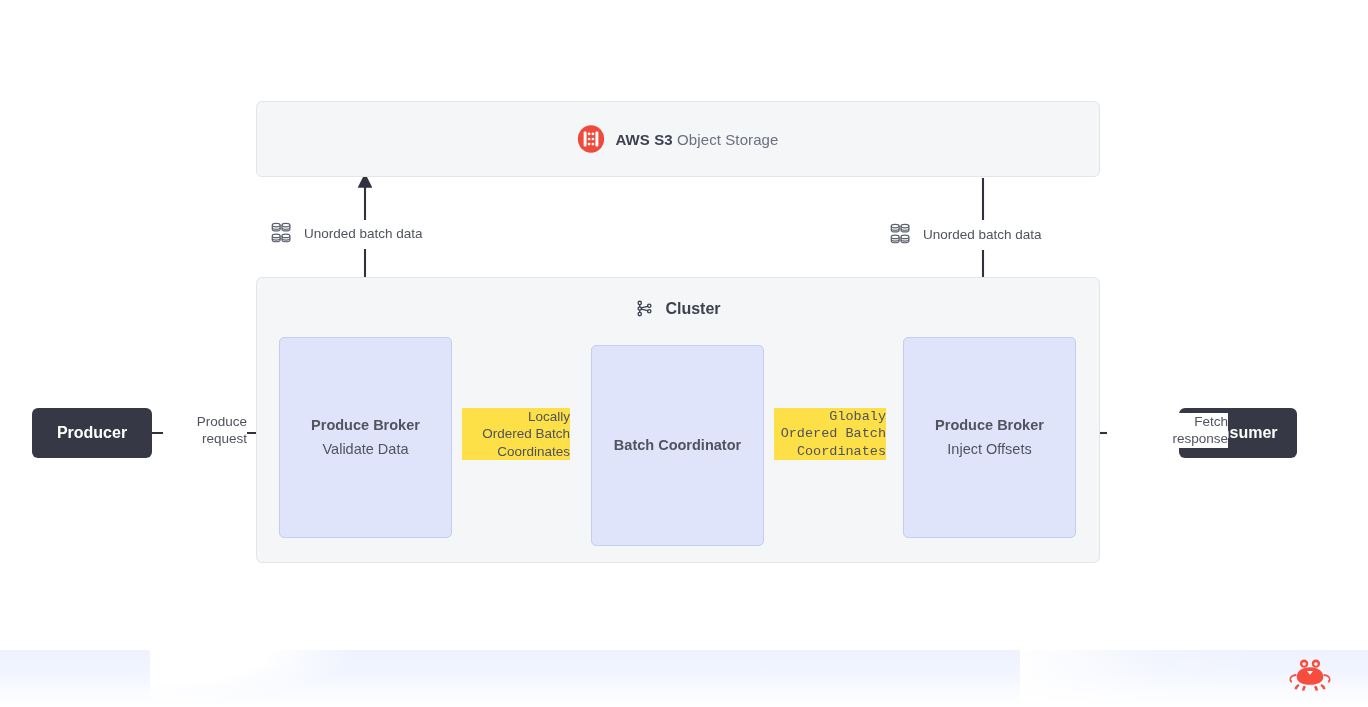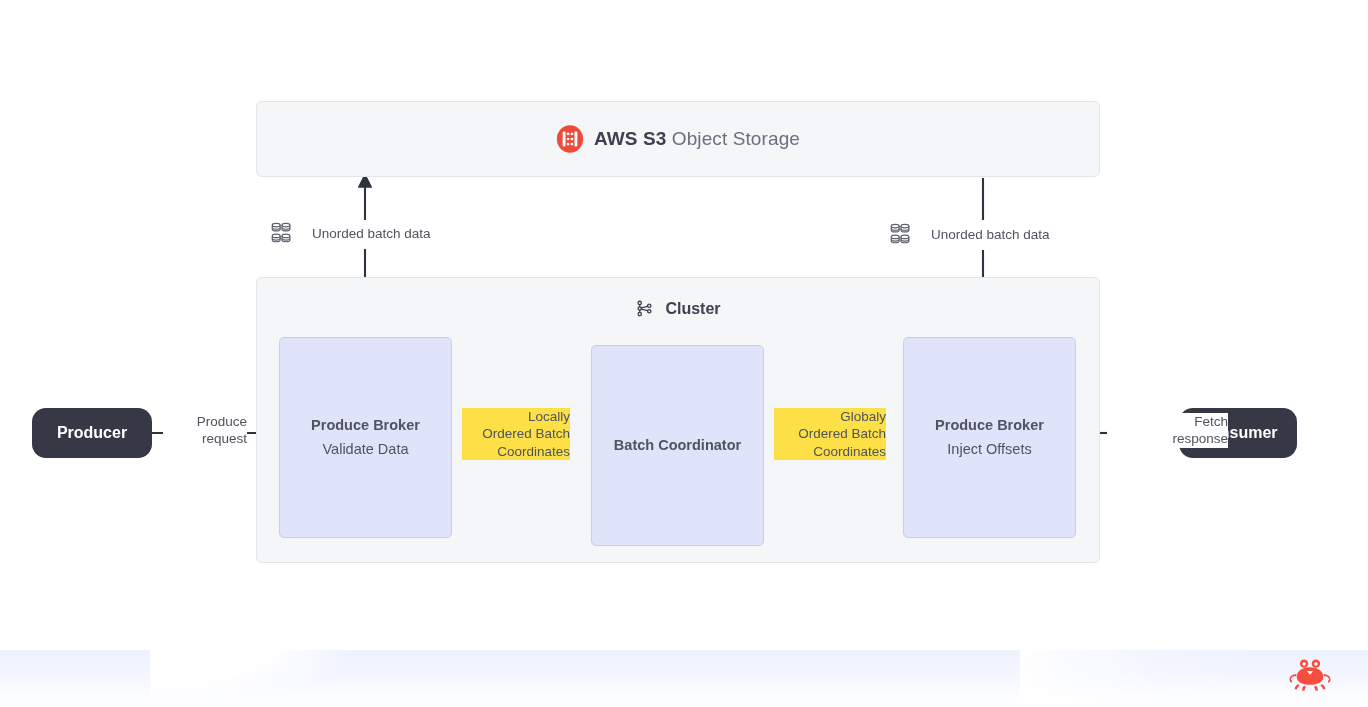--- a/index.html
+++ b/index.html
@@ -52,21 +52,21 @@
     background: #f5f6f8;
     border: 1px solid #e3e5ea;
     border-radius: 6px;
     display: flex;
     align-items: center;
     justify-content: center;
     gap: 10px;
   }
   .s3-logo { width: 28px; height: 28px; display:block; flex: 0 0 auto; }
   .s3-title {
-    font-size: 19px;
+    font-size: 15px;
     color: #474b57;
     letter-spacing: 0.1px;
     white-space: nowrap;
   }
   .s3-title .strong { font-weight: bold; color: #3d4150; }
   .s3-title .light  { font-weight: normal; color: #6b7080; }
 
   
   .cluster-box {
     position: absolute;
@@ -122,21 +122,21 @@
     text-align: center;
     line-height: 1.45;
   }
 
   
   .endpoint {
     position: absolute;
     top: 408px;
     height: 50px;
     background: #363945;
-    border-radius: 14px;
+    border-radius: 6px;
     display: flex;
     align-items: center;
     justify-content: center;
     color: #ffffff;
     font-size: 16px;
     font-weight: bold;
   }
   .endpoint.producer { left: 32px;   width: 120px; }
   .endpoint.consumer { left: 1179px; width: 118px; }
 
@@ -146,37 +146,36 @@
     font-size: 13.5px;
     color: #4f535e;
     text-align: right;
     line-height: 1.28;
     white-space: pre-line;
     background: #ffffff;
   }
   .edge-label.on-cluster { background: #fde047; }
   .edge-label.l-produce   { left: 163px;  top: 413px; width: 84px; }
   .edge-label.l-locally   { left: 462px;  top: 408px; width: 108px; }
-  .edge-label.l-globaly   { left: 774px;  top: 408px; width: 112px; }
+  .edge-label.l-globaly   { left: 774px;  top: 408px; width: 112px; font-family: Liberation Mono, monospace; }
   .edge-label.l-fetch     { left: 1101px; top: 413px; width: 88px; margin-left: 39px; }
 
   
   .batch-label {
     position: absolute;
     display: flex;
     align-items: center;
     gap: 9px;
     background: #ffffff;
   }
   .batch-label .bl-icon { width: 24px; height: 22px; display:block; flex:0 0 auto; }
   .batch-label .bl-text {
     font-size: 13.5px;
     color: #4f535e;
     white-space: nowrap;
-    margin-left: 8px;
   }
   .batch-label.b-left  { left: 271px; top: 222px; }
   .batch-label.b-right { left: 890px; top: 223px; }
 
   
   .wires {
     position: absolute;
     left: 0; top: 0;
     width: 1368px; height: 707px;
     pointer-events: none;

